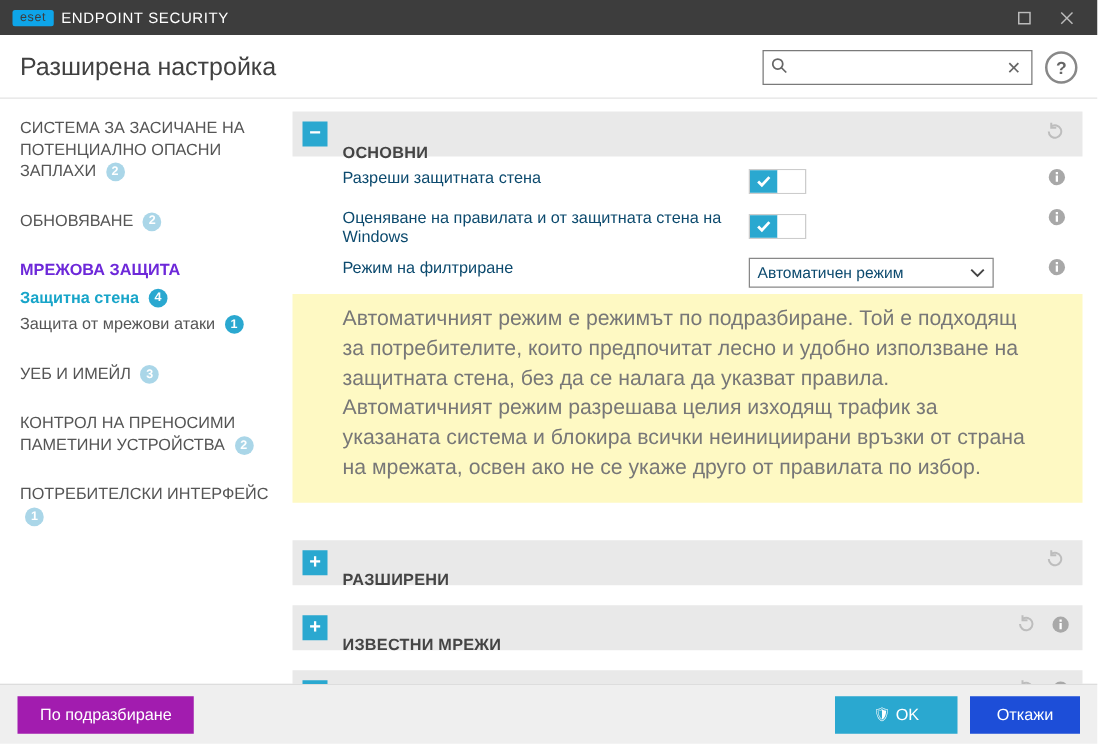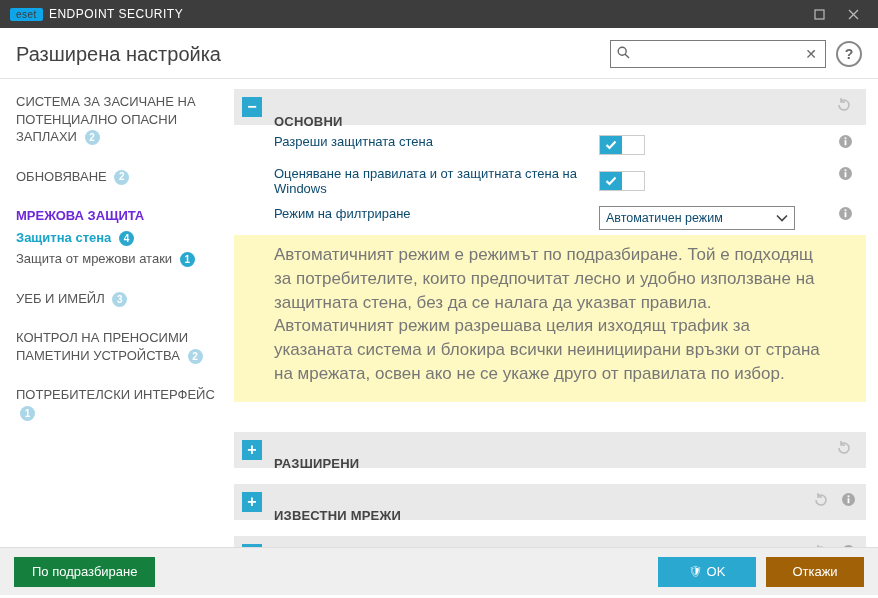--- a/index.html
+++ b/index.html
@@ -43,24 +43,24 @@
   .toggle .half { width: 50%; height: 100%; float: left; display: flex; align-items: center; justify-content: center; }
   .toggle.on .half.left { background: #2aa8d0; color: #fff; }
   .toggle .half.right { background: #fff; }
   .toggle svg { stroke: #fff; }
   .select { width: 196px; height: 24px; border: 1px solid #888; background: #fff; display: flex; align-items: center; padding: 0 6px; cursor: pointer; font-size: 12.5px; }
   .select .sv { flex: 1; }
   .select .car { color: #444; }
   .desc-row { padding: 8px 38px 16px 40px; font-size: 17px; color: #777; background: #fef9c3; line-height: 1.4; margin-bottom: 30px;}
   .footer { height: 48px; background: #efefef; display: flex; align-items: center; padding: 0 14px; border-top: 1px solid #ddd;}
   .footer .btn { height: 30px; padding: 0 18px; border: none; font-size: 13px; cursor: pointer; display: inline-flex; align-items: center; justify-content: center;}
-  .footer .btn.def { background: #15803d; color: #fff; }
+  .footer .btn.def { background: #a21caf; color: #fff; }
   .footer .sp { flex: 1; }
   .footer .btn.ok { background: #2aa8d0; color: #fff; width: 98px; margin-right: 10px;}
-  .footer .btn.cancel { background: #a16207; color: #fff; width: 98px;}
+  .footer .btn.cancel { background: #1d4ed8; color: #fff; width: 88px;}
   .shield { font-size: 11px; margin-right: 4px; }
   .sec-gap { height: 12px; }
 </style>
 </head>
 <body>
 
 <div class="titlebar">
   <span class="brand-eset">eset</span>
   <span class="brand-name">ENDPOINT SECURITY</span>
   <span class="spacer"></span>

